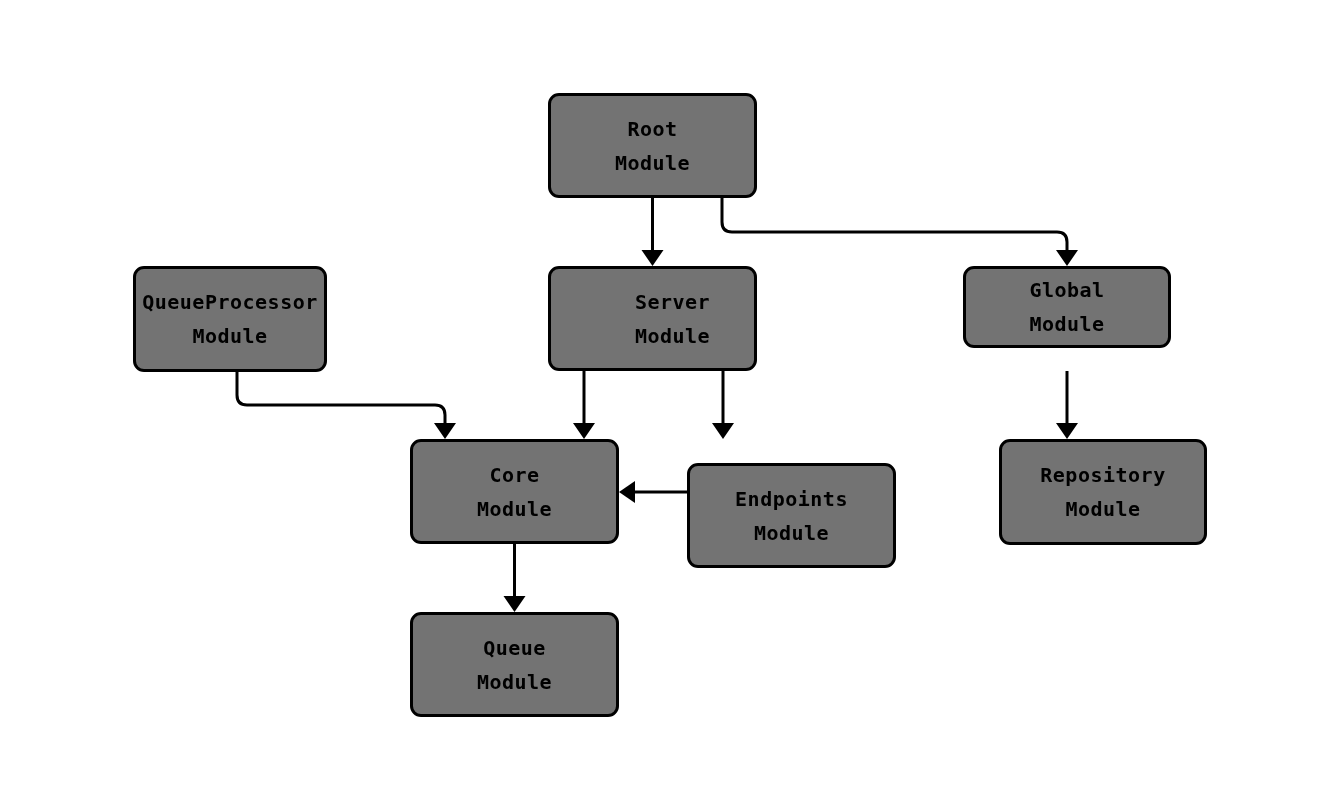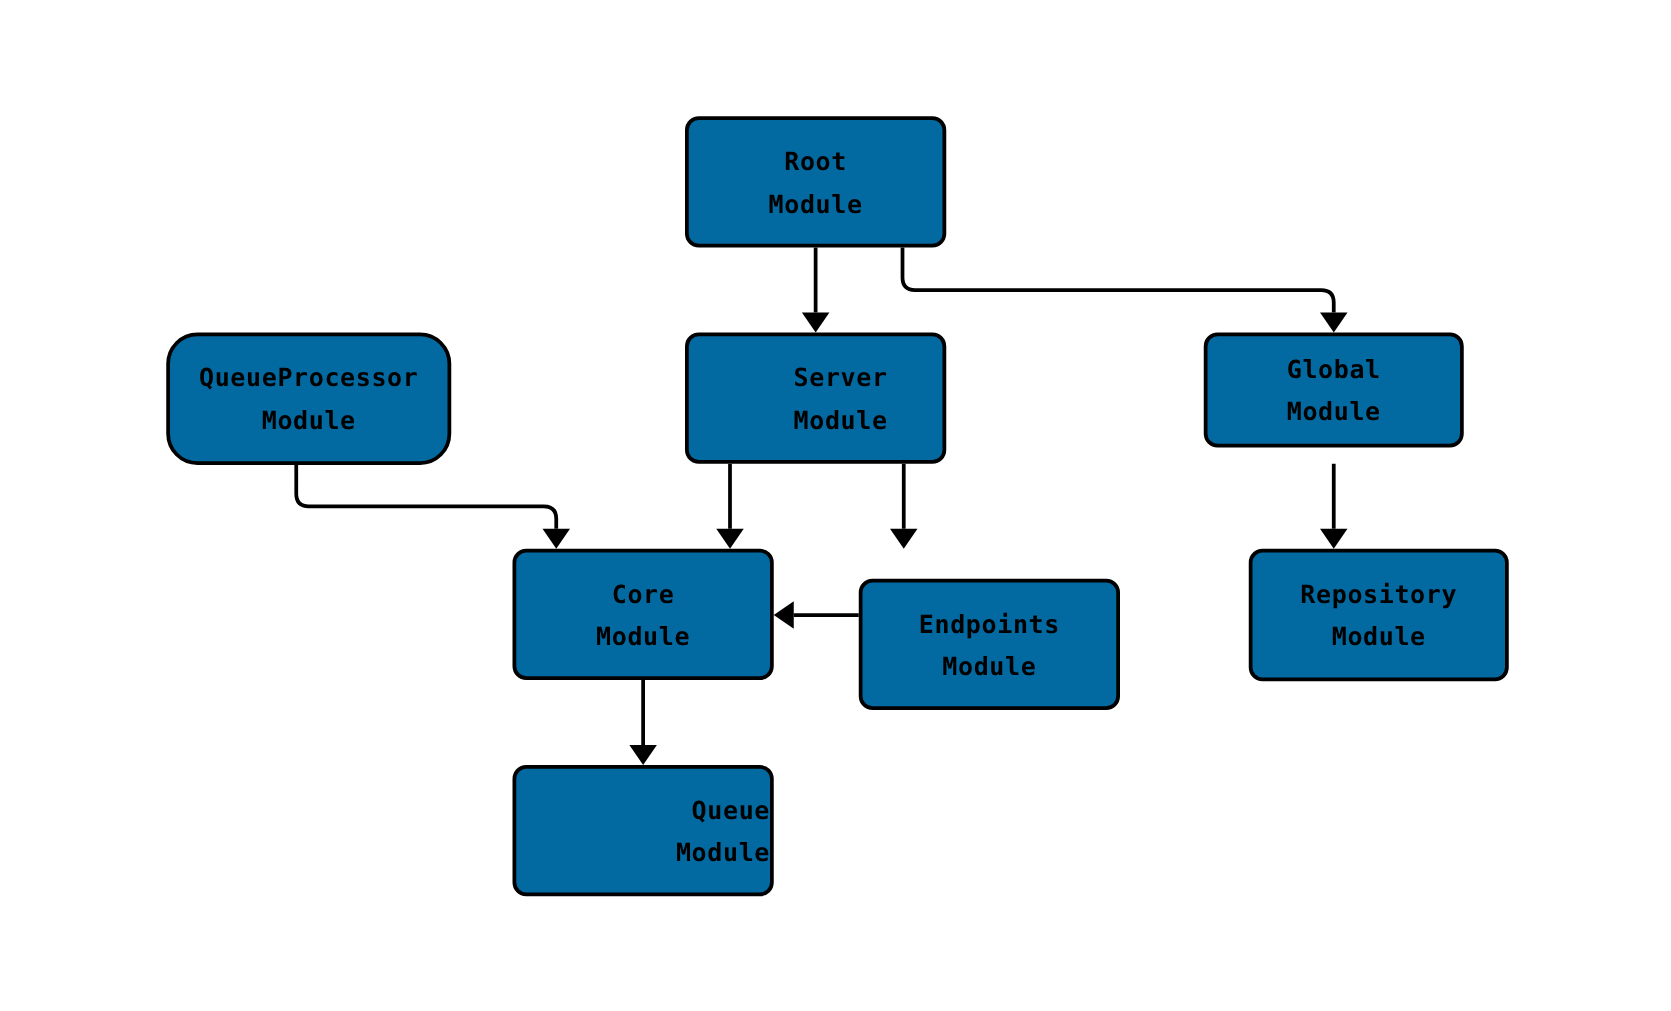--- a/index.html
+++ b/index.html
@@ -27,43 +27,43 @@
     stroke: #000000;
     stroke-width: 3px;
   }
   .edge-arrowhead {
     fill: #000000;
     stroke: none;
   }
   .node {
     position: absolute;
     box-sizing: border-box;
-    background: #0369a1;
+    background: #737373;
     border: 3.5px solid #000000;
     border-radius: 11px;
     display: flex;
     flex-direction: column;
     align-items: center;
     justify-content: center;
     font-weight: bold;
     font-size: 20px;
     line-height: 22px;
     color: #000000;
     text-align: center;
     letter-spacing: 0.5px;
     gap: 12px;
   }
   #node-root          { left: 548px;  top: 93px;  width: 209px; height: 105px; }
-  #node-queueprocessor{ left: 133px;  top: 266px; width: 228px; height: 106px; border-radius: 25px; }
+  #node-queueprocessor{ left: 133px;  top: 266px; width: 194px; height: 106px; }
   #node-server        { left: 548px;  top: 266px; width: 209px; height: 105px; padding-left: 40px; }
-  #node-global        { left: 963px;  top: 266px; width: 208px; height: 92px; }
+  #node-global        { left: 963px;  top: 266px; width: 208px; height: 82px; }
   #node-core          { left: 410px;  top: 439px; width: 209px; height: 105px; }
   #node-endpoints     { left: 687px;  top: 439px; width: 209px; height: 105px; margin-top: 24px; }
   #node-repository    { left: 963px;  top: 439px; width: 208px; height: 106px; margin-left: 36px; }
-  #node-queue         { left: 410px;  top: 612px; width: 209px; height: 105px; align-items: flex-end; }
+  #node-queue         { left: 410px;  top: 612px; width: 209px; height: 105px; }
 </style>
 </head>
 <body>
 
 <div class="canvas">
 
   <svg class="edges-layer" viewBox="0 0 1337 809" aria-hidden="true">
 
     <g>
       <path class="edge-path" d="M652.5 198 V250"></path>

